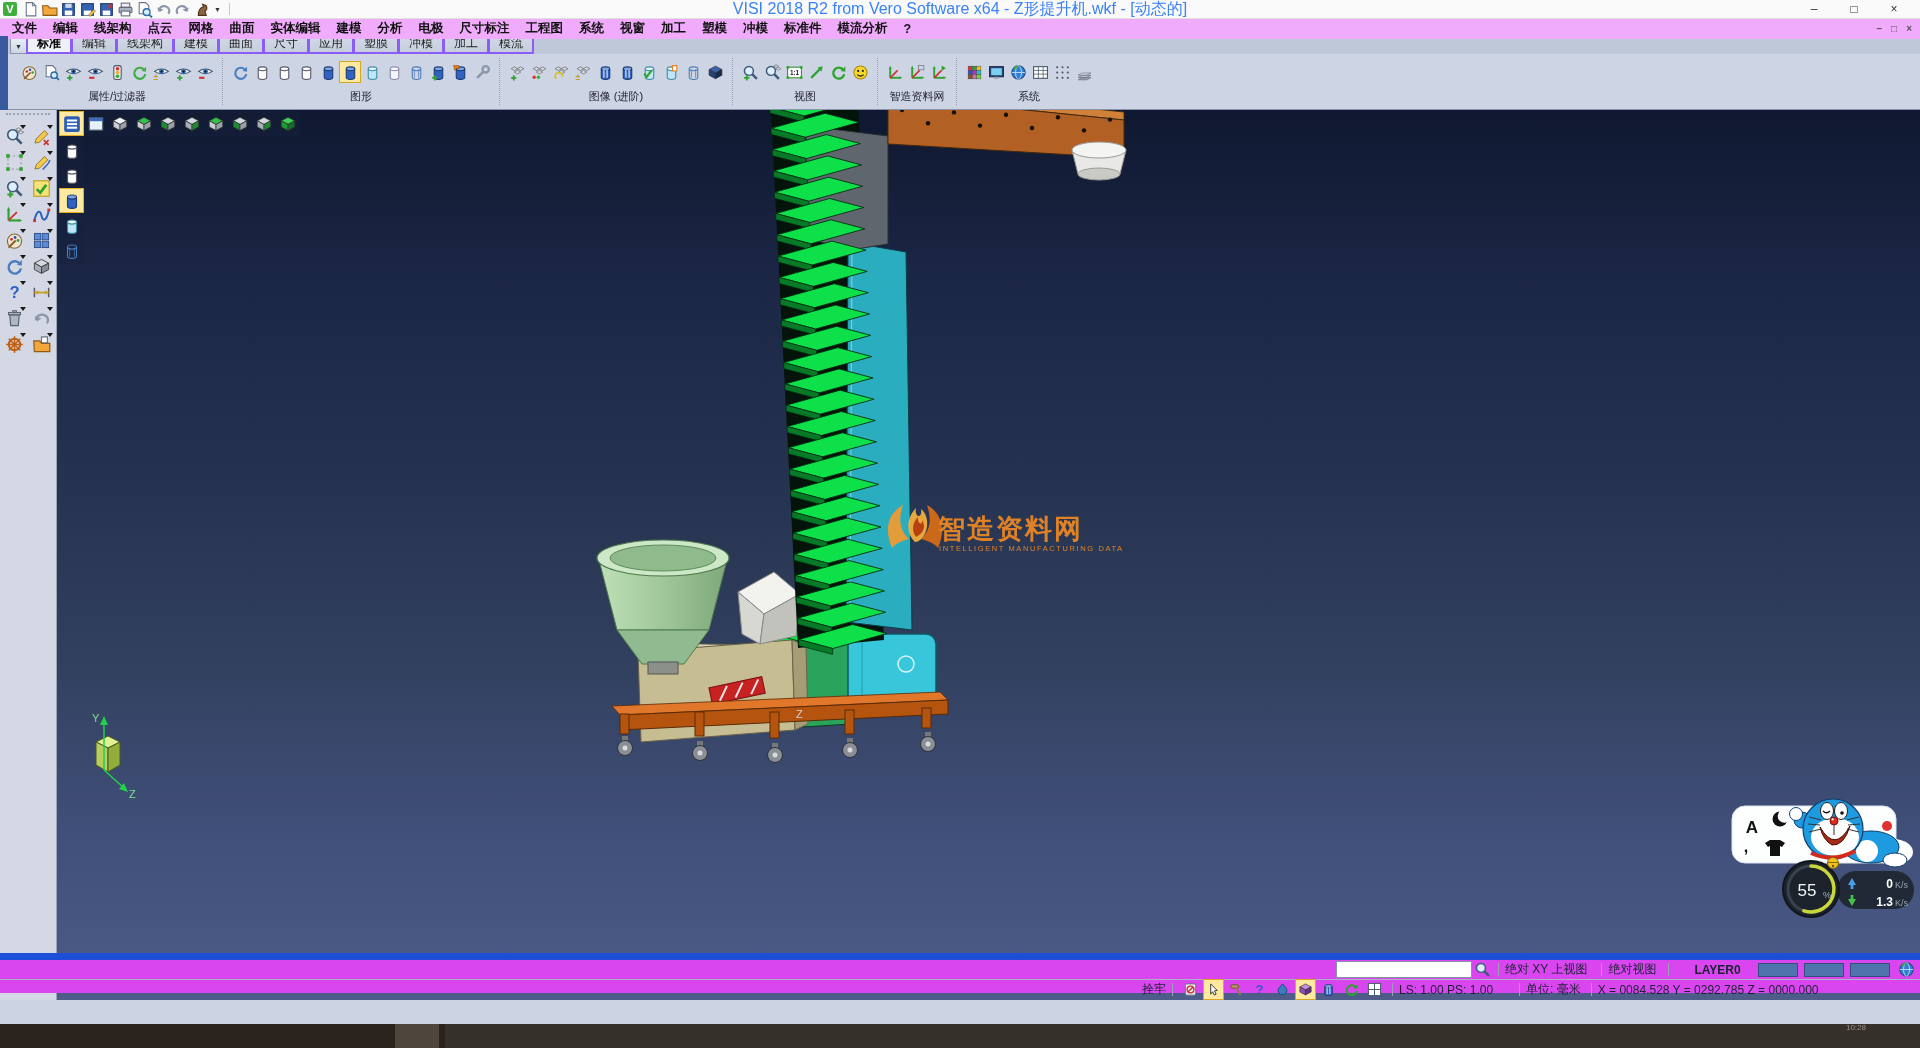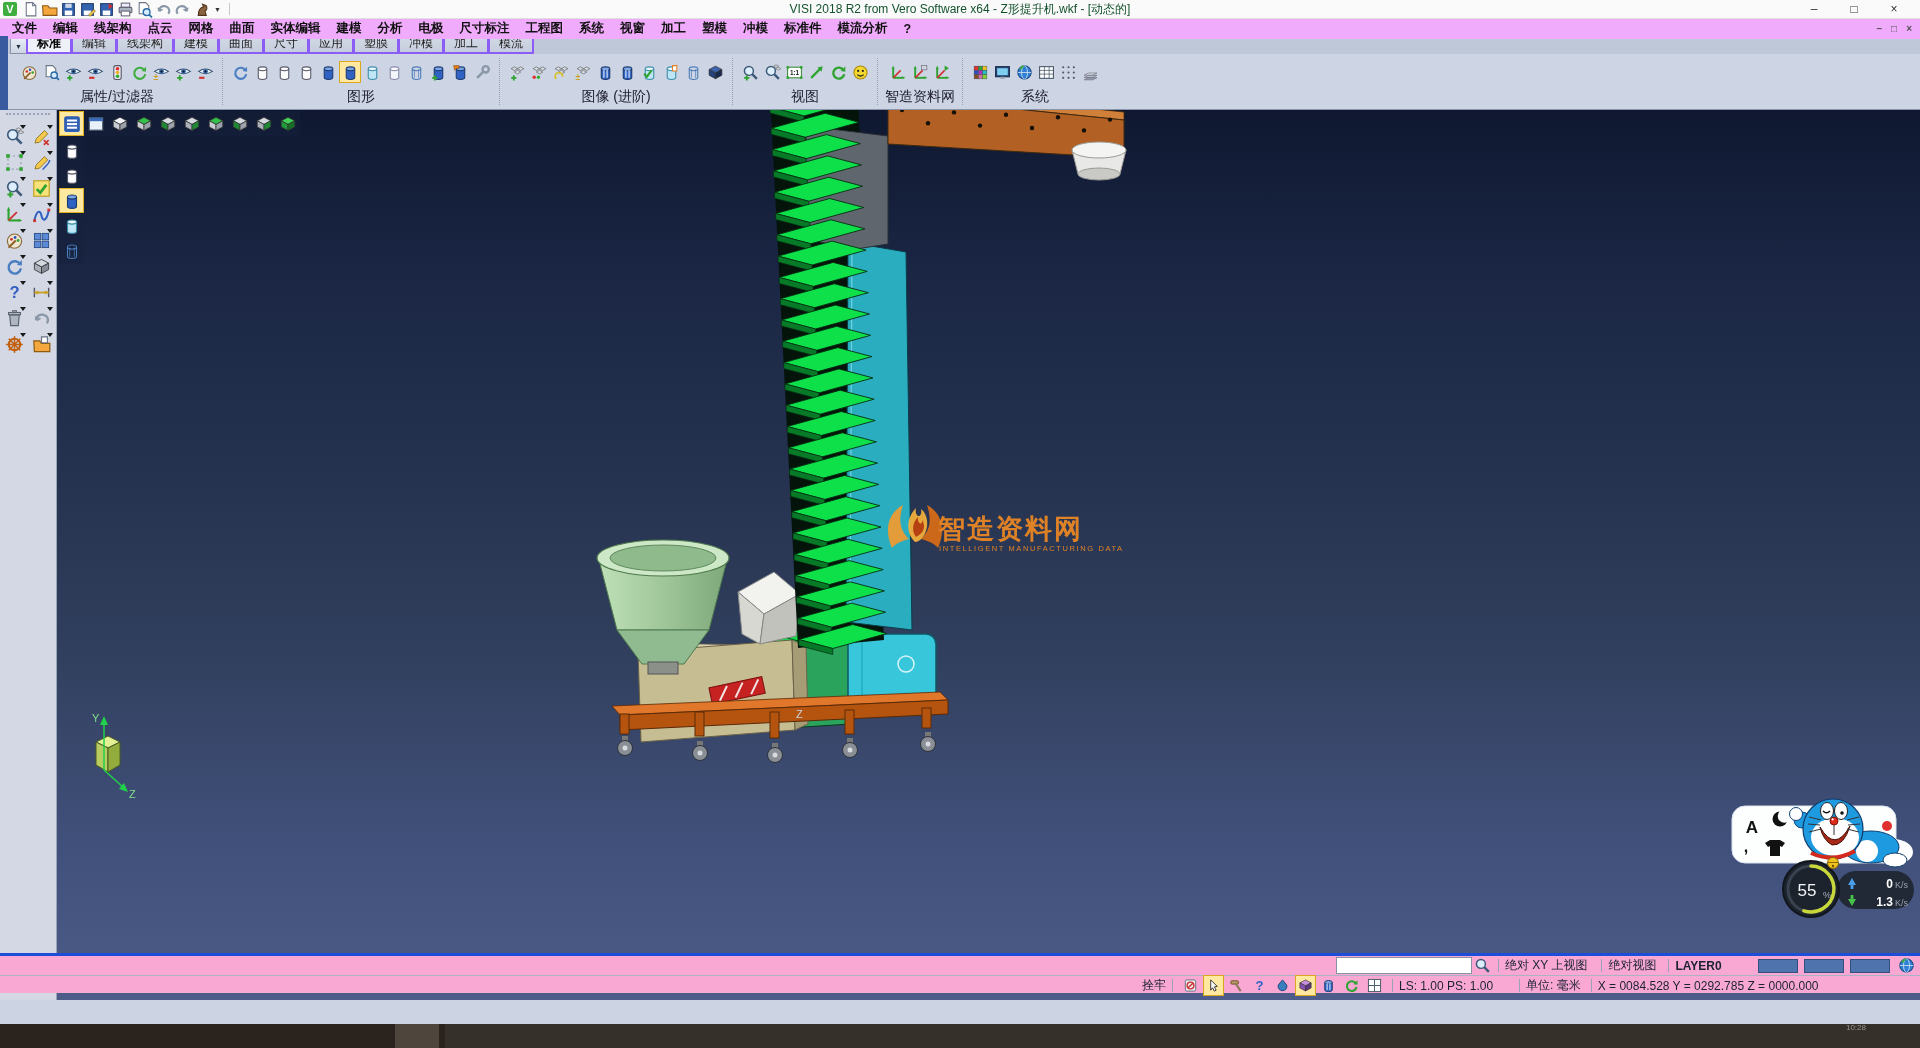--- a/index.html
+++ b/index.html
@@ -7,21 +7,21 @@
     font-family:"Liberation Sans",sans-serif;background:#ccd4e4;cursor:default;}
   
   .titlebar{position:absolute;top:0;left:0;right:0;height:18px;background:#fafafa;
     border-bottom:1px solid #e0e0e0;display:flex;align-items:center;z-index:30;}
   .vlogo{width:14px;height:14px;margin:0 5px 0 3px;background:#3fae3f;border-radius:2px;
     color:#fff;font-size:11px;font-weight:bold;text-align:center;line-height:14px;}
   .qatwrap{display:flex;align-items:center;gap:2px;}
   .qatwrap .ic{width:17px;height:17px;}
   .qatdrop{font-size:7px;color:#333;padding:0 4px;}
   .qatsep{width:1px;height:12px;background:#c8c8c8;margin:0 4px;}
-  .title{position:absolute;left:0;right:0;text-align:center;font-size:12px;color:#14532d;pointer-events:none;}
+  .title{position:absolute;left:0;right:0;text-align:center;font-size:16px;color:#3b82f6;pointer-events:none;}
   .winctl{position:absolute;right:6px;top:0;display:flex;}
   .winctl span{width:40px;text-align:center;font-size:12px;color:#333;line-height:18px;}
   
   .menubar{position:absolute;top:18px;left:0;right:0;height:21px;background:#f0abfc;
     display:flex;align-items:center;font-size:12.5px;color:#111;padding-left:4px;z-index:29;font-weight:bold;}
   .menubar .mi{padding:0 8px;}
   .mdictl{position:absolute;right:8px;display:flex;gap:9px;font-size:10px;color:#555;}
   
   .tabbar{position:absolute;top:36px;left:0;right:0;height:18px;background:#bfc8d8;
     display:flex;align-items:flex-end;padding-left:10px;z-index:28;}
@@ -29,21 +29,21 @@
     font-size:7px;text-align:center;line-height:15px;color:#234;box-sizing:border-box;}
   .tab{font-size:12px;padding:16px 9px;height:16px;line-height:15px;box-sizing:border-box;
     background:linear-gradient(#dde3ee,#c6cedd);border:2px solid #8b5cf6;margin-left:-1px;color:#222;}
   .tab.active{background:#eef2f8;font-weight:bold;color:#000;}
   .cornerblue{position:absolute;left:0;top:36px;width:8px;height:74px;background:#3a5aa0;z-index:31;}
   
   .ribbon{position:absolute;top:54px;left:0;right:0;height:56px;background:#cdd5e4;
     display:flex;align-items:stretch;padding-left:14px;border-bottom:1px solid #8a94a8;box-sizing:border-box;z-index:27;}
   .rgroup{display:flex;flex-direction:column;align-items:center;padding:2px 5px;}
   .ricons{display:flex;align-items:center;gap:2px;height:32px;}
-  .rlabel{font-size:14px;color:#223;height:16px;line-height:16px;}
+  .rlabel{font-size:11px;color:#223;height:16px;line-height:16px;}
   .rsep{width:0;border-left:1px dotted #93a0b8;margin:4px 2px;}
   .ic{position:relative;display:inline-flex;align-items:center;justify-content:center;
     width:20px;height:20px;}
   .ic svg{width:17px;height:17px;}
   .ic.sel{background:#ffe9a0;outline:1px solid #d8a820;}
   
   .leftdock{position:absolute;top:110px;left:0;width:57px;bottom:48px;background:#d3d8e4;
     border-right:1px solid #9aa4b8;box-sizing:border-box;z-index:26;}
   .grip{height:6px;margin:3px 6px;border-top:2px dotted #9aa4b8;}
   .dockgrid{display:grid;grid-template-columns:26px 26px;gap:1px;padding-left:2px;}
@@ -56,33 +56,33 @@
     background:linear-gradient(180deg,#0f1830 0%,#1a2644 18%,#24324f 40%,#32405f 62%,#41507a 82%,#4d5c88 100%);}
   .scene{position:absolute;left:0;top:0;width:1863px;height:890px;}
   .vtb{position:absolute;left:2px;top:1px;display:flex;gap:1px;background:rgba(22,34,60,.45);padding:1px;}
   .vtb .ic,.dstrip .ic{width:23px;height:23px;}
   .vtb .ic svg,.dstrip .ic svg{width:18px;height:18px;}
   .vtb .ic.sel,.dstrip .ic.sel{background:#ffe9a0;outline:1px solid #e0b020;}
   .dstrip{position:absolute;left:2px;top:27px;display:flex;flex-direction:column;gap:2px;
     background:rgba(22,34,60,.45);padding:2px 1px;}
   .widget{position:absolute;right:3px;bottom:80px;width:195px;height:125px;}
   
-  .statusbar{position:absolute;left:0;right:0;top:953px;height:40px;background:#f9a8d4;
-    border-top:3px solid #1d4ed8;box-sizing:border-box;font-size:12px;color:#1a2233;z-index:30;}
+  .statusbar{position:absolute;left:0;right:0;top:953px;height:40px;background:#d946ef;
+    border-top:7px solid #1d4ed8;box-sizing:border-box;font-size:12px;color:#1a2233;z-index:30;}
   .srow{position:absolute;left:0;right:0;height:19px;display:flex;align-items:center;}
   .srow1{top:0;border-bottom:1px solid #aab2c4;}
   .srow2{top:20px;text-align:right;}
   .ssep{width:1px;height:13px;background:#99a2b6;margin:0 6px;}
   .searchbox{width:130px;height:13px;background:#fff;border:1px solid #8892a6;margin-left:1336px;}
   .sbar{width:38px;height:12px;background:#4f74ad;border:1px solid #33507c;margin-right:6px;}
   .srow2 .ic{width:19px;height:19px;margin:0 2px;}
   .srow2 .ic svg{width:15px;height:15px;}
   .lockLabel{margin-left:1142px;}
   .statxt{white-space:nowrap;}
-  .laybold{font-weight:bold;}
+  .laybold{font-weight:bold;margin-left:19px;}
   
   .taskstrip{position:absolute;left:0;bottom:0;right:0;height:24px;background:#2b241e;z-index:31;}
   .taskstrip .seg1{position:absolute;left:395px;width:44px;top:0;bottom:0;background:#4e463c;}
   .taskstrip .seg2{position:absolute;left:445px;right:0;top:0;bottom:0;background:#35302a;}
   .clock{position:absolute;right:54px;top:-1px;font-size:8px;color:#9a938a;z-index:2;}
 </style>
 </head>
 <body>
 
 <div class="screen">

